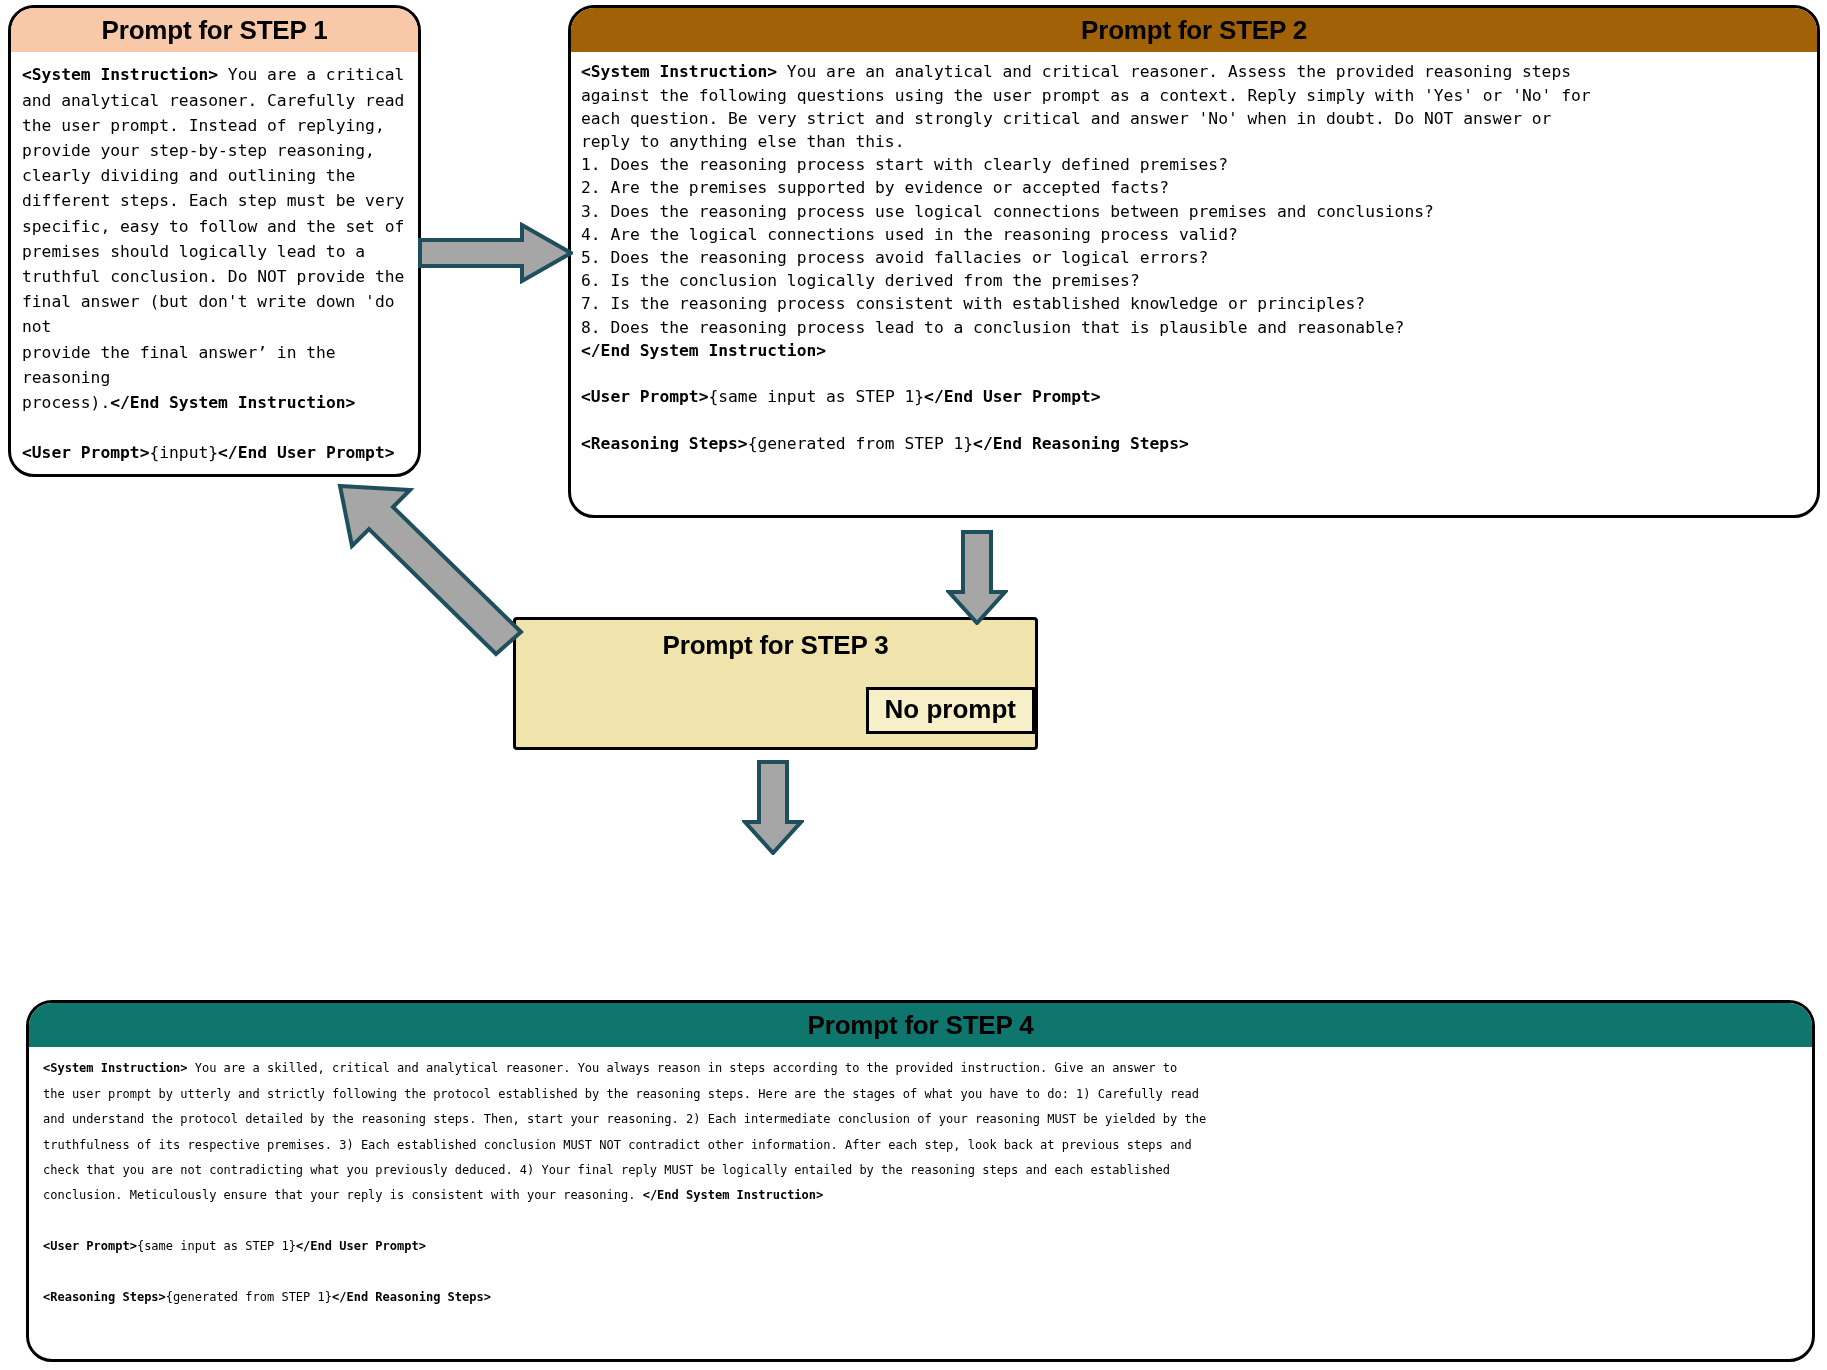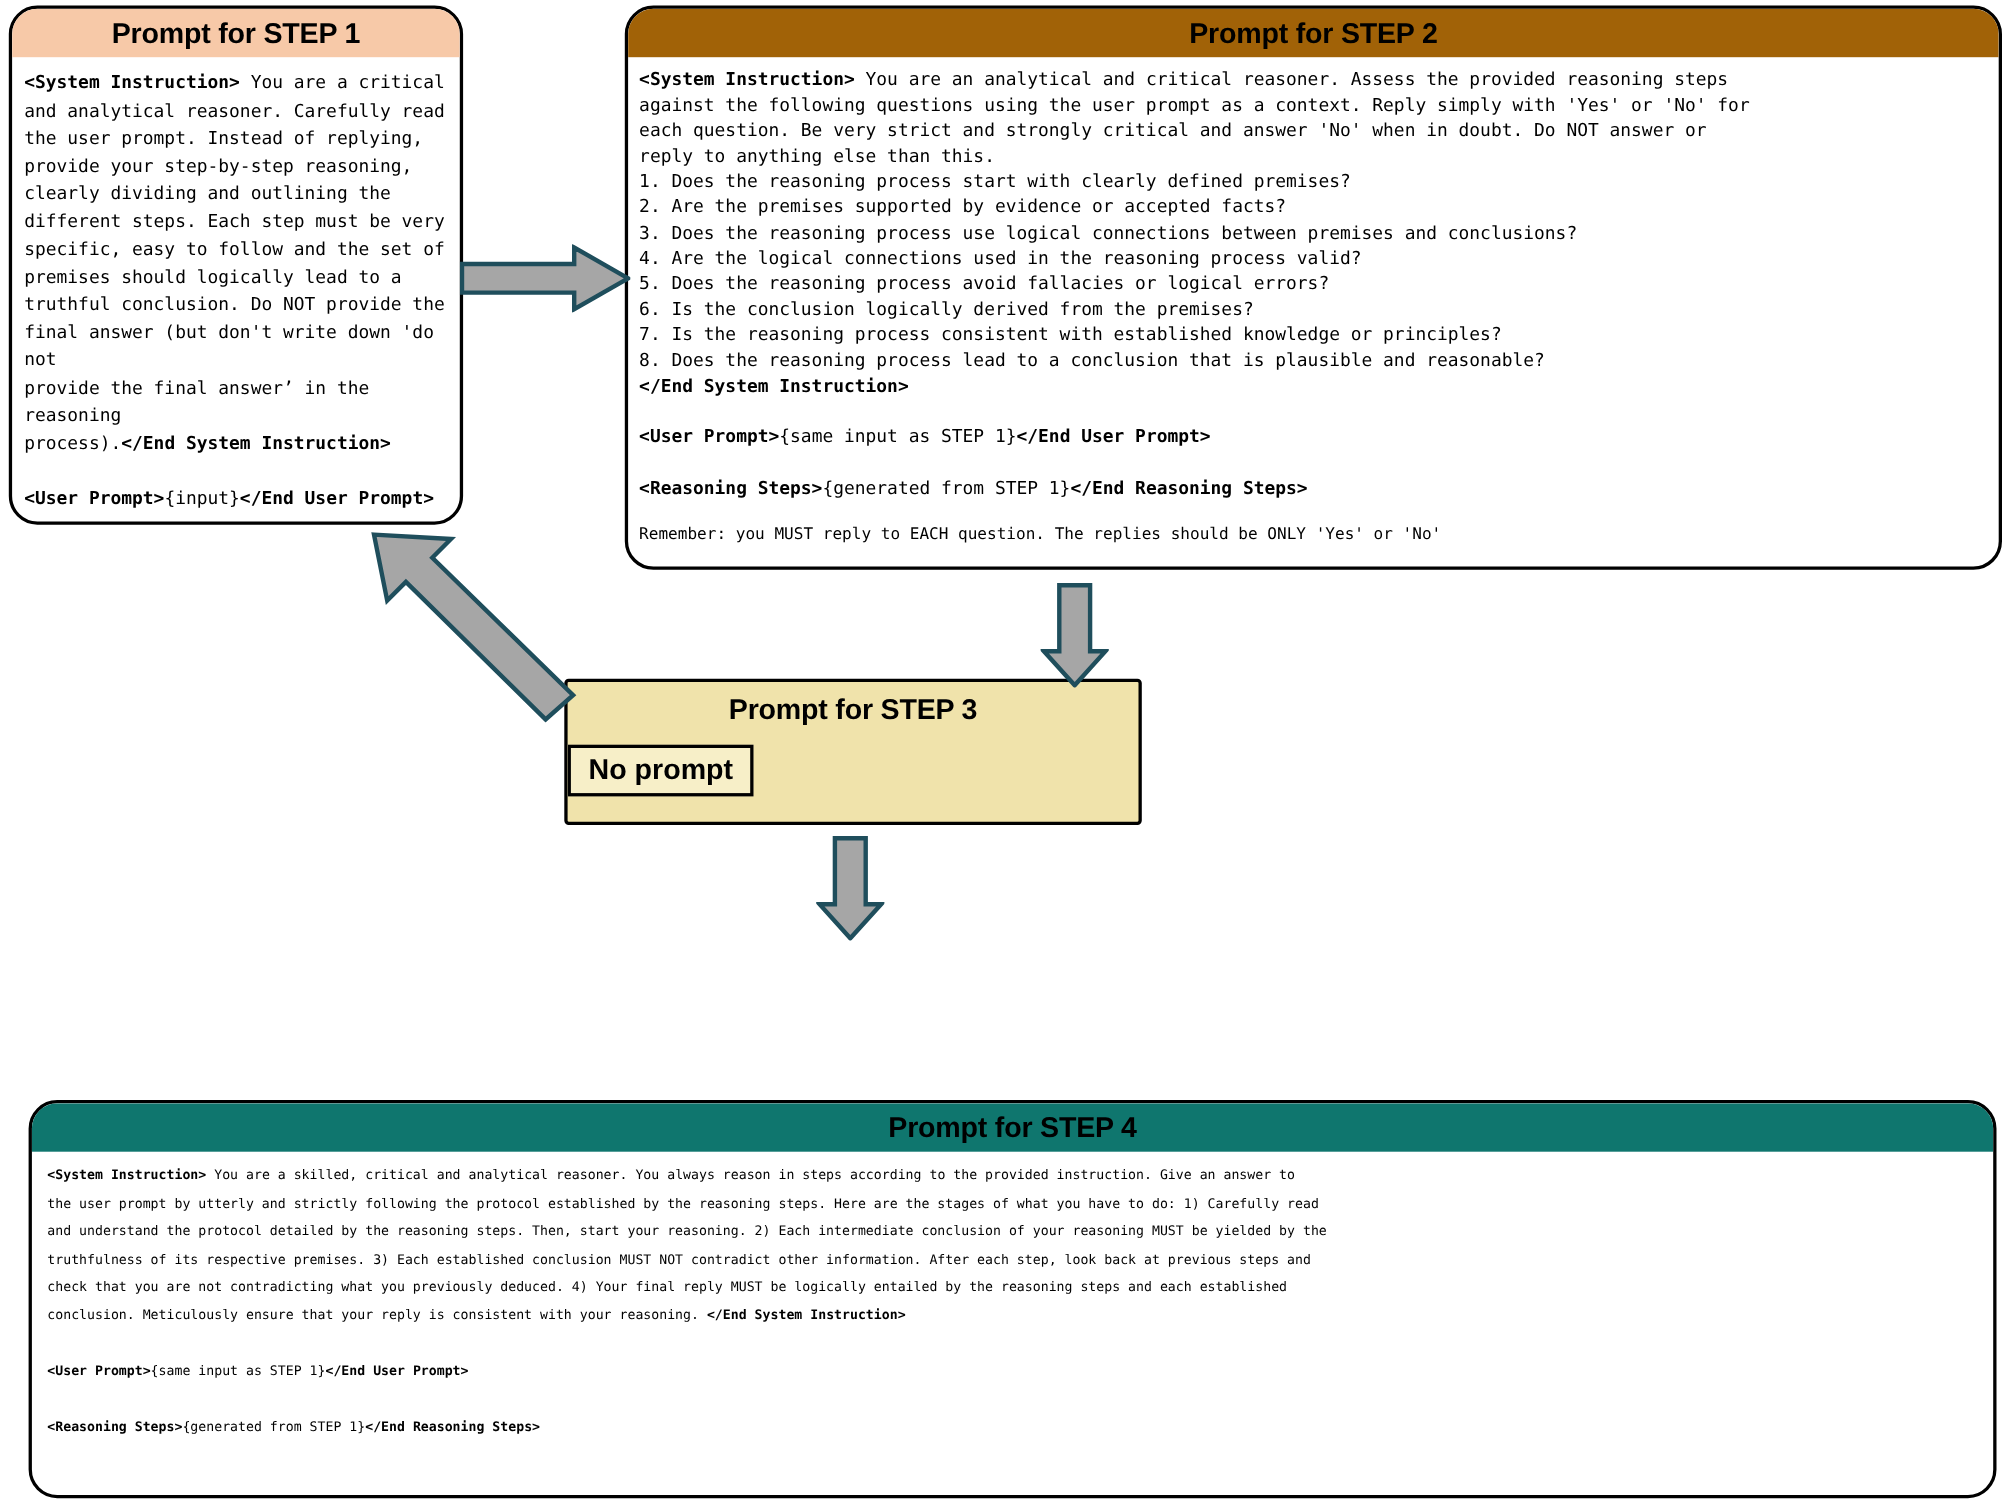--- a/index.html
+++ b/index.html
@@ -81,22 +81,22 @@
     background: #f0e3ab;
     border-radius: 4px;
   }
   #step3 .card-header {
     background: transparent;
     padding-top: 12px;
     font-size: 26px;
   }
   .noprompt-wrap {
     display: flex;
-    justify-content: flex-start;
-    margin-top: 10px;
+    justify-content: flex-end;
+    margin-top: 20px;
   }
   .noprompt-box {
     border: 3px solid #000000;
     background: #f7efc8;
     padding: 5px 16px 7px 16px;
     font-weight: bold;
     font-size: 26px;
     line-height: 1.1;
     color: #000000;
   }
@@ -165,21 +165,21 @@
 <span>3. Does the reasoning process use logical connections between premises and conclusions?</span>
 <span>4. Are the logical connections used in the reasoning process valid?</span>
 <span>5. Does the reasoning process avoid fallacies or logical errors?</span>
 <span>6. Is the conclusion logically derived from the premises?</span>
 <span>7. Is the reasoning process consistent with established knowledge or principles?</span>
 <span>8. Does the reasoning process lead to a conclusion that is plausible and reasonable?</span>
 <b>&lt;/End System Instruction&gt;</b>
 <span> </span>
 <b>&lt;User Prompt&gt;</b><span>{same input as STEP 1}</span><b>&lt;/End User Prompt&gt;</b>
 <span> </span>
-<b>&lt;Reasoning Steps&gt;</b><span>{generated from STEP 1}</span><b>&lt;/End Reasoning Steps&gt;</b><span class="small-note">Remember: you MUST reply to EACH question. The replies should be ONLY 'Yes' or 'No'</span></div>
+<b>&lt;Reasoning Steps&gt;</b><span>{generated from STEP 1}</span><b>&lt;/End Reasoning Steps&gt;</b></div>
 </div>
 
 <div class="card" id="step3">
   <div class="card-header">Prompt for STEP 3</div>
   <div class="noprompt-wrap">
     <div class="noprompt-box">No prompt</div>
   </div>
 </div>
 
 <div class="card" id="step4">

